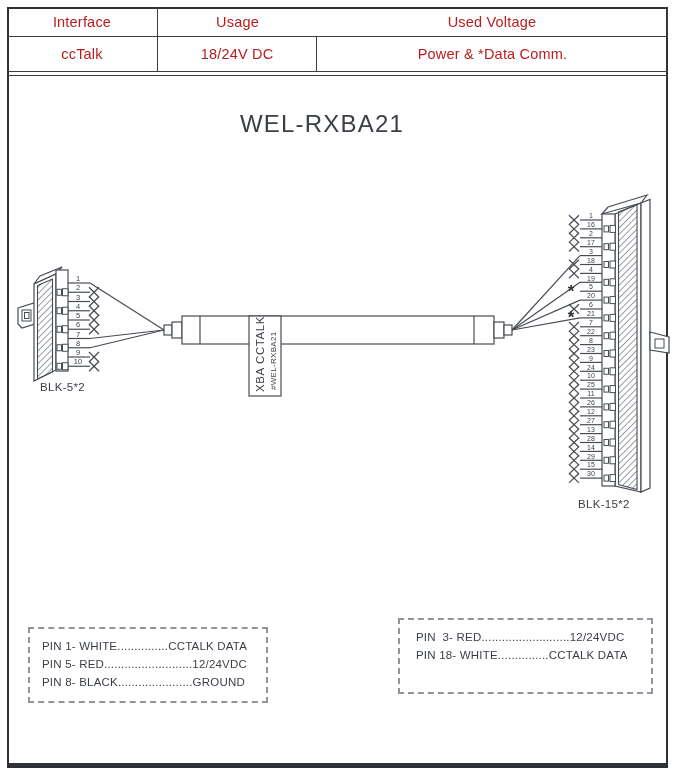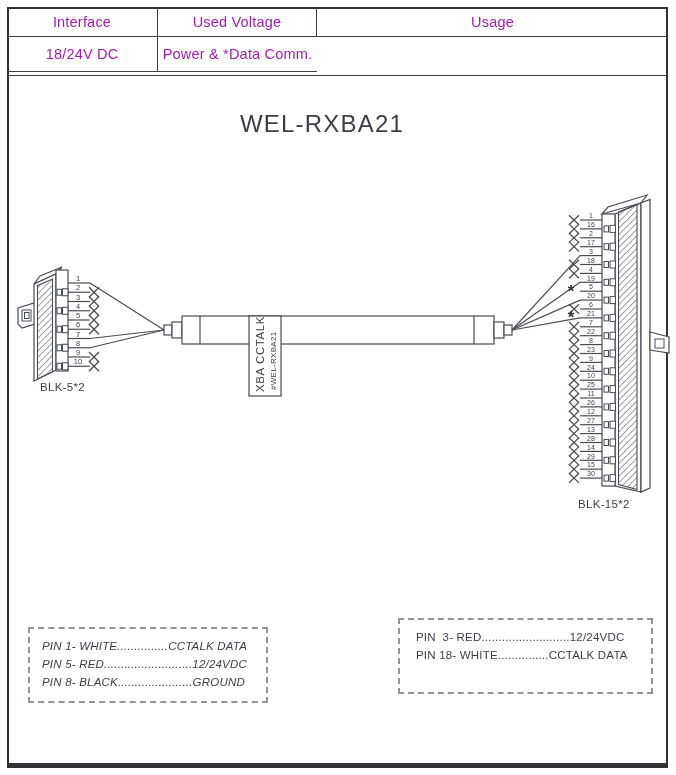--- a/index.html
+++ b/index.html
@@ -10,21 +10,21 @@
   .outer-border{
     position:absolute;left:7px;top:7px;width:661px;height:761px;
     border:2.5px solid #2e3237;border-bottom-width:5px;box-sizing:border-box;
   }
   .spec-table{
     position:absolute;left:7px;top:7px;width:661px;
     display:grid;grid-template-columns:151px 159px auto;
   }
   .spec-table .cell{
     display:flex;align-items:center;justify-content:center;
-    font-size:14.5px;color:#a21caf;letter-spacing:.2px;
+    font-size:14.5px;color:#b91c1c;letter-spacing:.2px;
     border-bottom:1.6px solid #3a3f47;box-sizing:border-box;
   }
   .spec-table .cell.c0,.spec-table .cell.c1{border-right:1.6px solid #3a3f47;}
   .spec-table .hrow{height:30px;}
   .spec-table .drow{height:35px;}
   .mid-line{position:absolute;left:7px;top:75px;width:661px;border-top:1.6px solid #3a3f47;}
   svg{position:absolute;left:0;top:0;}
   .ln{stroke:#474c54;stroke-width:1.2;fill:none;}
   .shape{stroke:#474c54;stroke-width:1.2;fill:#ffffff;}
   .pinbox{stroke:#474c54;stroke-width:1;fill:#ffffff;}
@@ -34,34 +34,35 @@
   .title-text{font-size:24px;fill:#3b4046;letter-spacing:1.2px;}
   .conn-label{font-size:11.5px;fill:#3a3f47;letter-spacing:.3px;}
   .tag-main{font-size:11.5px;fill:#3a3f47;letter-spacing:.6px;}
   .tag-sub{font-size:8px;fill:#3a3f47;letter-spacing:.3px;}
   .star{font-size:17px;font-weight:bold;fill:#2e3237;}
   .note-box{
     position:absolute;border:2px dashed #8f959b;box-sizing:border-box;
     padding:9px 8px 6px 12px;font-size:11.5px;line-height:1.55;
     color:#3a3f47;letter-spacing:.2px;background:#ffffff;
   }
-  .note-box.left{left:28px;top:627px;width:240px;height:76px;font-style:italic;}
+  .note-box.left{left:28px;top:627px;width:240px;height:76px;}
   .note-box.right{left:398px;top:618px;width:255px;height:76px;padding-left:16px;}
 </style>
 </head>
 <body>
 
 <div class="page">
 
   <div class="outer-border"></div>
 
   <div class="spec-table">
     <div class="cell hrow c0">Interface</div>
+    <div class="cell hrow c2">Usage</div>
     <div class="cell hrow c1">Used Voltage</div>
-    <div class="cell hrow c2">Usage</div>
+    <div class="cell drow c0">ccTalk</div>
     <div class="cell drow c1">18/24V DC</div>
     <div class="cell drow c2">Power &amp; *Data Comm.</div>
   </div>
   <div class="mid-line"></div>
 
   <svg width="676" height="775" viewBox="0 0 676 775">
     <defs>
       <pattern id="hatch" width="4.5" height="4.5" patternUnits="userSpaceOnUse" patternTransform="rotate(45)">
         <line x1="0" y1="0" x2="0" y2="4.5" stroke="#4a4f57" stroke-width="1.1"></line>
       </pattern>

